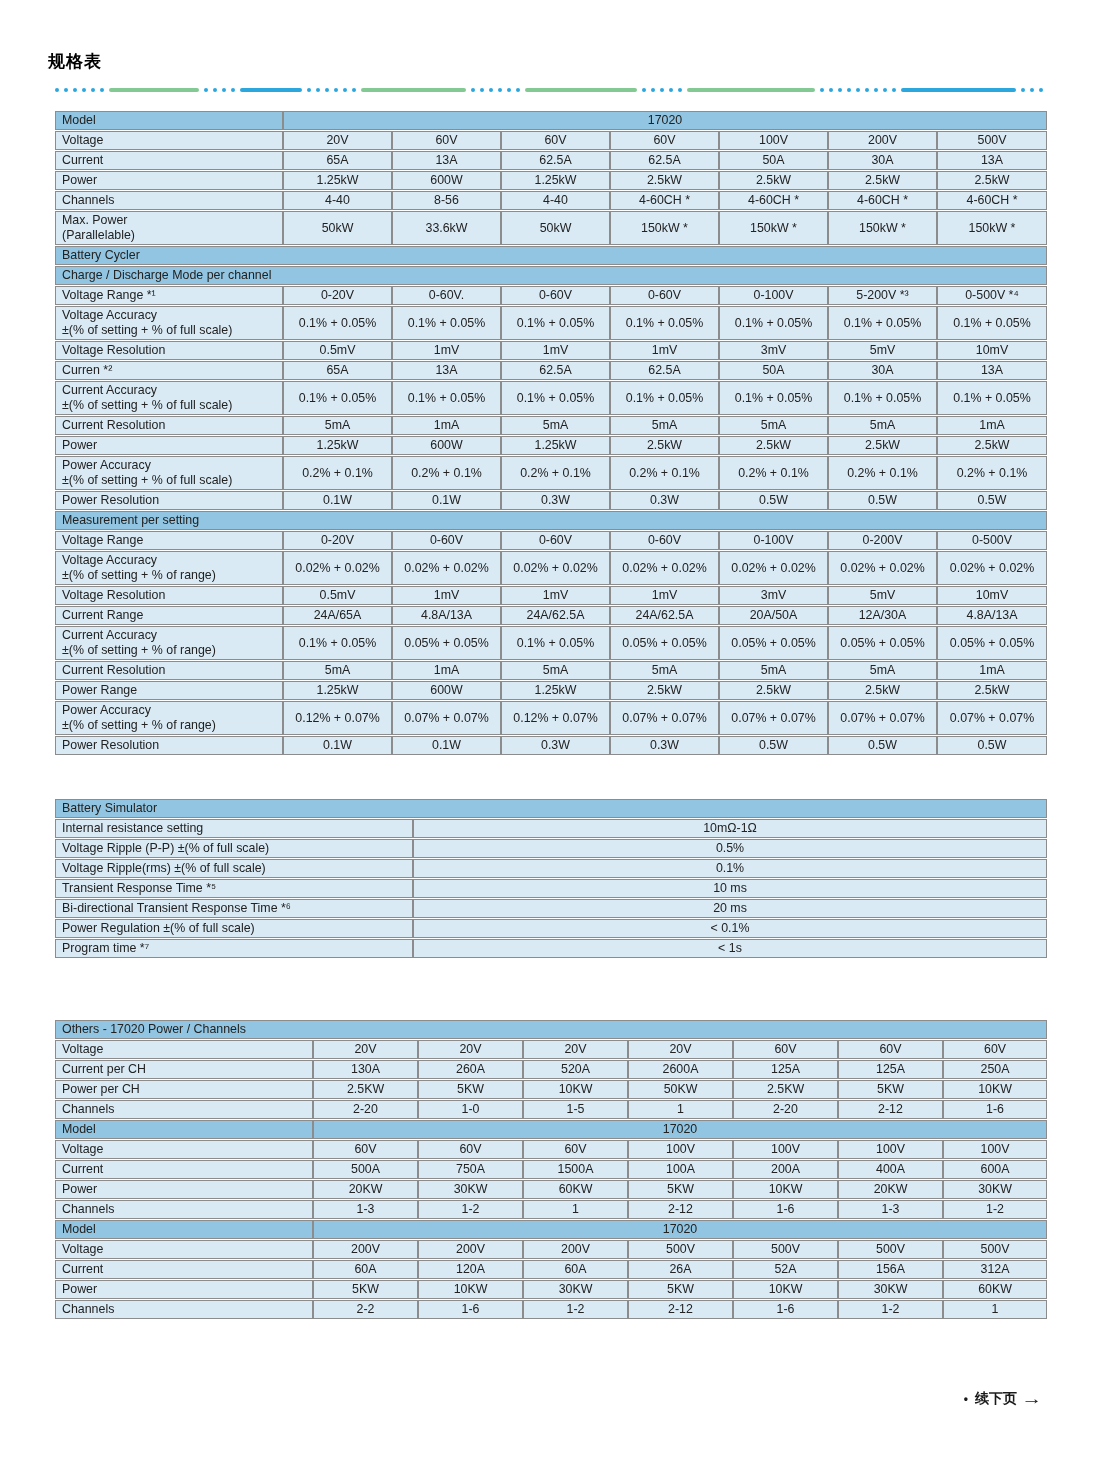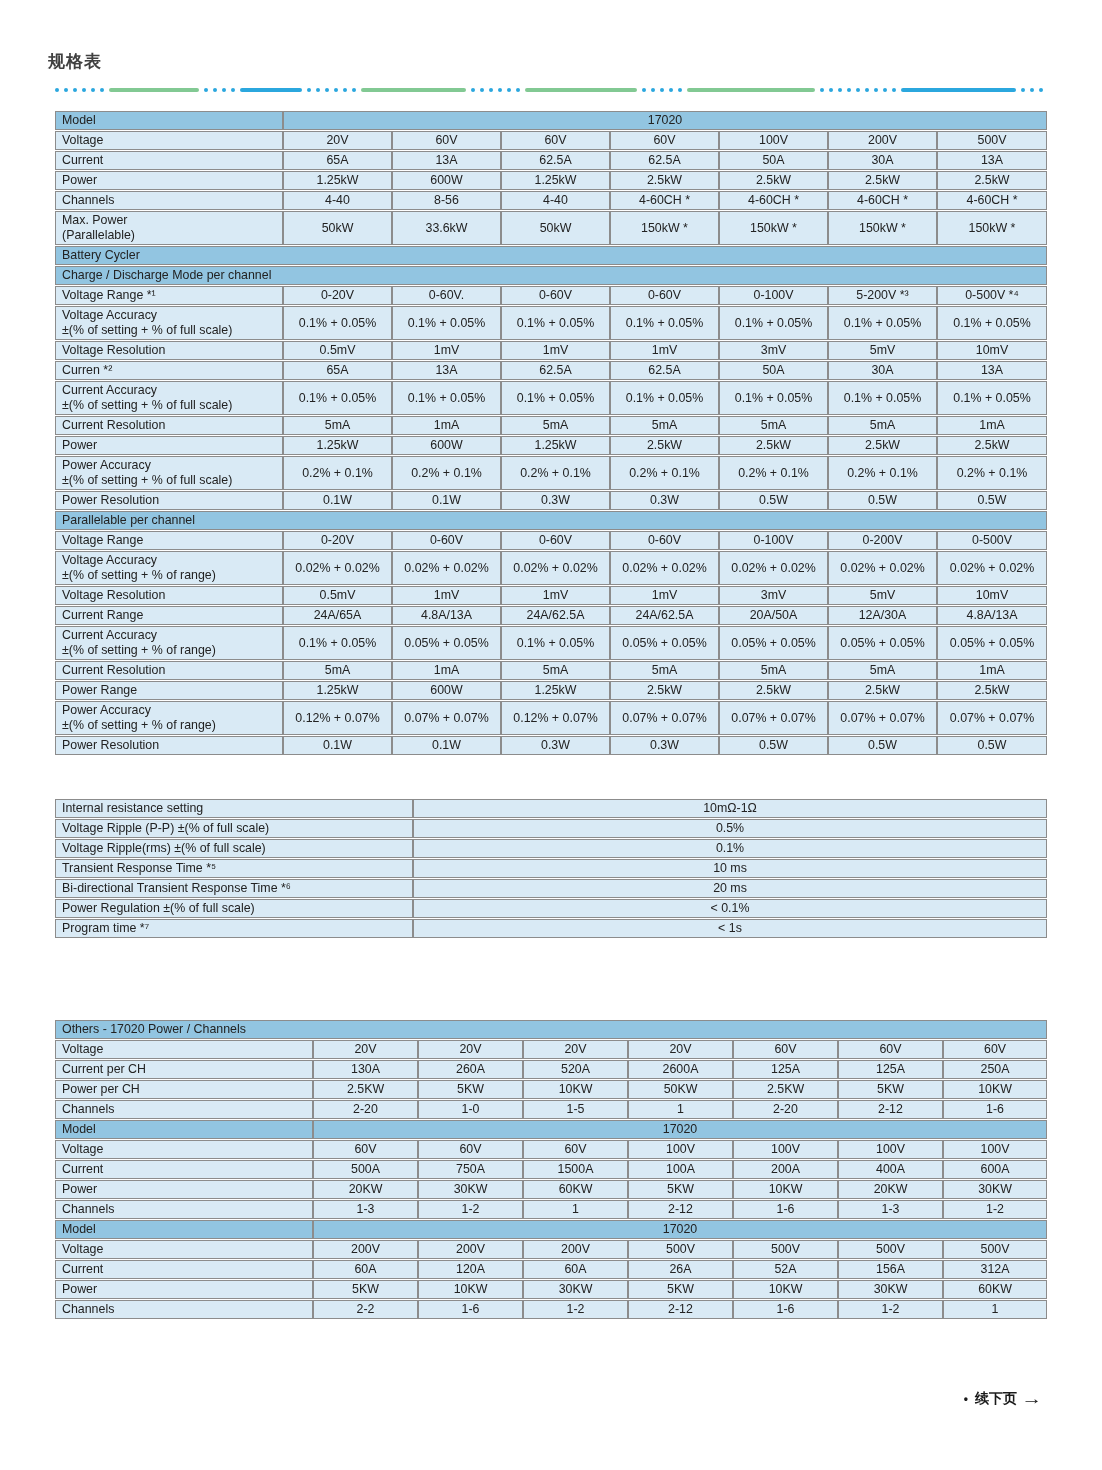--- a/index.html
+++ b/index.html
@@ -21,21 +21,21 @@
 
   .footer{position:absolute;top:1390px;right:62px;display:flex;align-items:center;gap:7px;
           font-size:14px;font-weight:bold;color:#1a1a1a;}
   .footer .bullet{font-size:12px;}
   .footer .arrow{font-size:16px;transform:scaleX(1.3);display:inline-block;}
 </style>
 <style>td{border-color:#8c8c8c;background:#d9eaf5;color:#222222;}tr.sec td{background:#92c5e1;}</style></head>
 <body>
 
 <div class="page">
-  <h1 class="title" style="color: #404040;">规格表</h1>
+  <h1 class="title" style="color: #000000;">规格表</h1>
   <div class="divider" id="divider">
       <span class="dot" style="background: rgb(43, 167, 222);"></span>
       <span class="dot" style="background: rgb(43, 167, 222);"></span>
       <span class="dot" style="background: rgb(43, 167, 222);"></span>
       <span class="dot" style="background: rgb(43, 167, 222);"></span>
       <span class="dot" style="background: rgb(43, 167, 222);"></span>
       <span class="dot" style="background: rgb(43, 167, 222);"></span>
       <span class="dash" style="width: 90px; background: rgb(130, 201, 147);"></span>
       <span class="dot" style="background: rgb(43, 167, 222);"></span>
       <span class="dot" style="background: rgb(43, 167, 222);"></span>
@@ -238,21 +238,21 @@
               <td>Power Resolution</td>
               <td class="c">0.1W</td>
               <td class="c">0.1W</td>
               <td class="c">0.3W</td>
               <td class="c">0.3W</td>
               <td class="c">0.5W</td>
               <td class="c">0.5W</td>
               <td class="c">0.5W</td>
             </tr>
             <tr class="sec">
-              <td colspan="8">Parallelable per channel</td>
+              <td colspan="8">Measurement per setting</td>
             </tr>
             <tr>
               <td>Voltage Range</td>
               <td class="c">0-20V</td>
               <td class="c">0-60V</td>
               <td class="c">0-60V</td>
               <td class="c">0-60V</td>
               <td class="c">0-100V</td>
               <td class="c">0-200V</td>
               <td class="c">0-500V</td>
@@ -343,20 +343,23 @@
           </tbody>
         </table>
       </div>
       <div class="tbl-wrap" style="top: 798px;">
         <table>
           <colgroup>
             <col style="width: 358px;">
             <col style="width: 634px;">
           </colgroup>
           <tbody>
+            <tr class="sec">
+              <td colspan="2">Battery Simulator</td>
+            </tr>
             <tr>
               <td>Internal resistance setting</td>
               <td class="c">10mΩ-1Ω</td>
             </tr>
             <tr>
               <td>Voltage Ripple (P-P) ±(% of full scale)</td>
               <td class="c">0.5%</td>
             </tr>
             <tr>
               <td>Voltage Ripple(rms) ±(% of full scale)</td>

